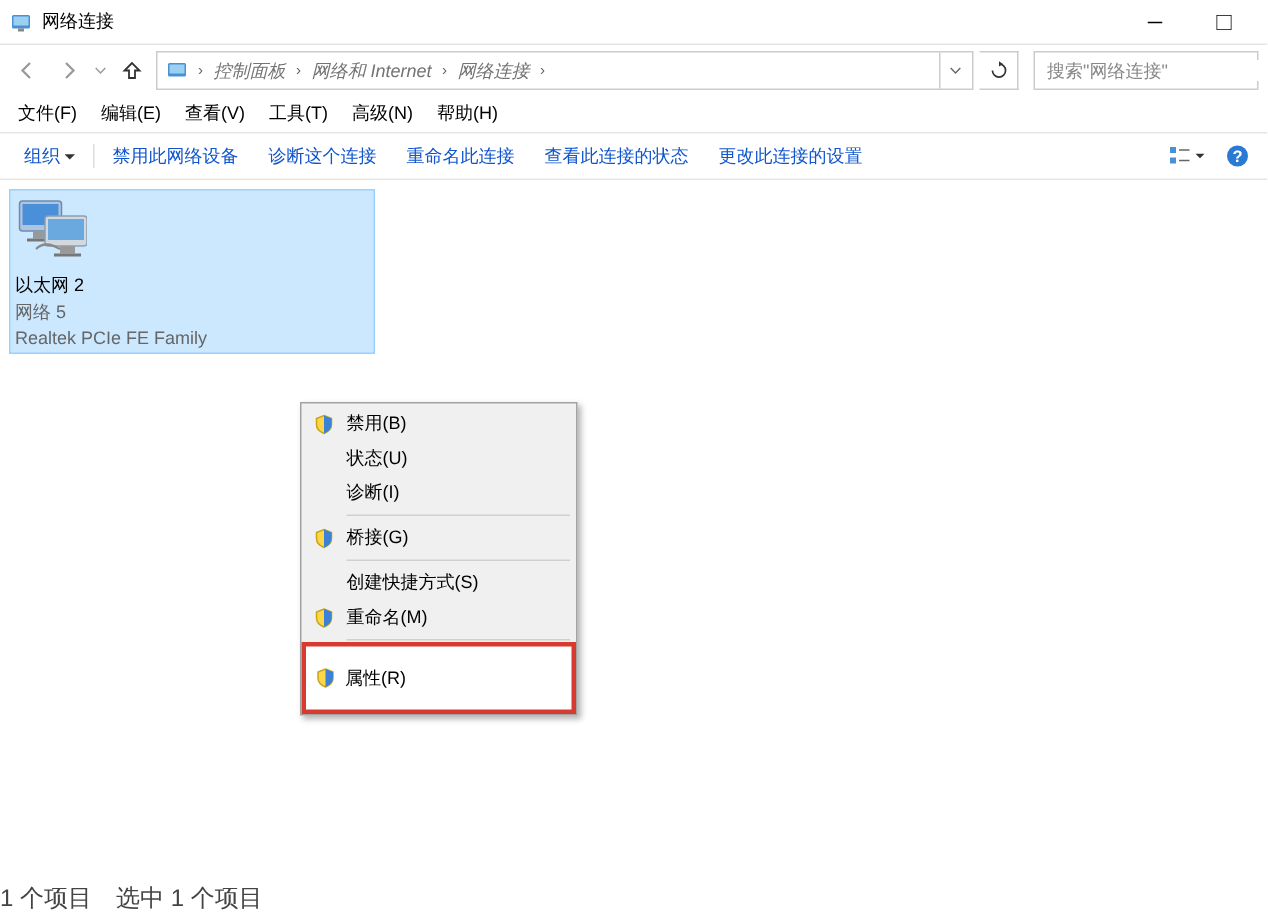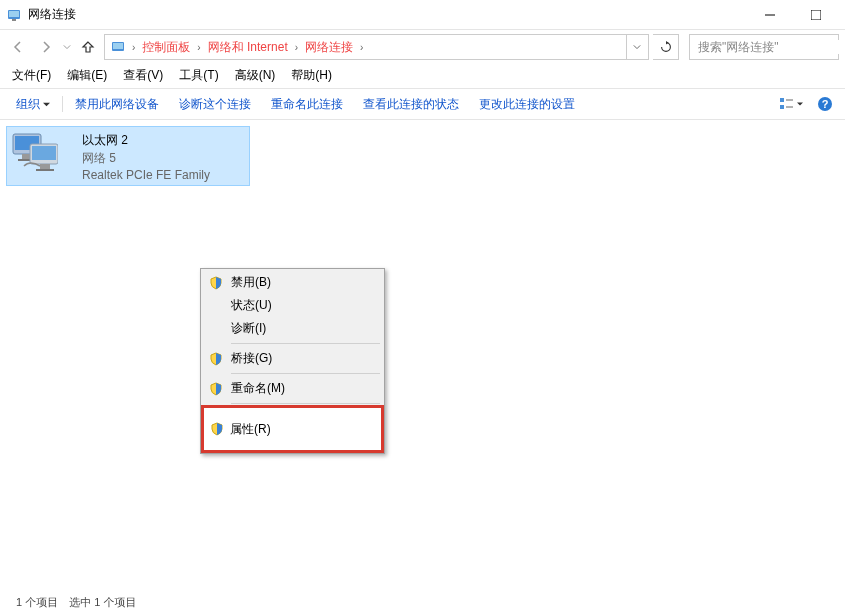--- a/index.html
+++ b/index.html
@@ -13,21 +13,21 @@
     .window-btn { width: 46px; height: 30px; display: flex; align-items: center; justify-content: center; cursor: default; }
     .window-btn svg { width: 10px; height: 10px; }
 
     
     .addressbar { display: flex; align-items: center; height: 34px; padding: 3px 6px; gap: 4px; }
     .nav-btn { width: 24px; height: 24px; display: flex; align-items: center; justify-content: center; color: #999; cursor: default; }
     .nav-sep { width: 10px; height: 16px; display: flex; align-items: center; justify-content: center; color: #999; }
     .up-btn { width: 24px; height: 24px; display: flex; align-items: center; justify-content: center; color: #333; }
     .address-box { flex: 1; height: 26px; border: 1px solid #ccc; display: flex; align-items: center; padding: 0 2px; gap: 1px; max-width: 570px; }
     .address-icon { width: 18px; height: 18px; margin: 0 2px; }
-    .crumb { display: flex; align-items: center; height: 100%; padding: 0 4px; color: #ef4444; cursor: default; }
+    .crumb { display: flex; align-items: center; height: 100%; padding: 0 4px; color: #737373; cursor: default; font-style: italic; }
     .crumb-sep { color: #666; padding: 0 2px; font-size: 10px; }
     .address-dropdown { width: 20px; height: 24px; display: flex; align-items: center; justify-content: center; border-left: 1px solid #ccc; margin-left: auto; }
     .refresh-btn { width: 26px; height: 26px; border: 1px solid #ccc; border-left: none; display: flex; align-items: center; justify-content: center; margin-right: 6px; }
     .search-box { width: 150px; height: 26px; border: 1px solid #ccc; display: flex; align-items: center; padding: 0 4px; }
     .search-box svg { width: 14px; height: 14px; margin-right: 4px; color: #666; }
     .search-input { border: none; outline: none; flex: 1; font-size: 12px; color: #333; }
     .search-input::placeholder { color: #888; }
 
     
     .menubar { display: flex; height: 24px; padding: 0 4px; }
@@ -36,39 +36,39 @@
     
     .toolbar { display: flex; align-items: center; height: 32px; padding: 0 6px; border-top: 1px solid #e5e5e5; border-bottom: 1px solid #e5e5e5; gap: 0; }
     .tool-item { padding: 4px 10px; color: #15c; cursor: default; display: flex; align-items: center; gap: 3px; }
     .tool-item.first { color: #15c; text-align: center; }
     .tool-sep { width: 1px; height: 16px; background: #ddd; margin: 0 2px; }
     .tool-right { margin-left: auto; display: flex; align-items: center; gap: 6px; }
     .tool-icon-btn { width: 28px; height: 24px; display: flex; align-items: center; justify-content: center; }
 
     
     .content { position: relative; padding: 6px; height: 480px; }
-    .net-item { display: flex; align-items: flex-start; width: 244px; padding: 4px; gap: 24px; cursor: default; }
+    .net-item { display: flex; align-items: flex-start; width: 244px; padding: 4px; gap: 8px; cursor: default; flex-direction: column; }
     .net-item.selected { background: #cce8ff; border: 1px solid #99d1ff; padding: 3px; }
     .net-icon { width: 48px; height: 42px; position: relative; flex-shrink: 0; }
     .net-text { display: flex; flex-direction: column; gap: 1px; padding-top: 2px; }
     .net-title { color: #000; }
     .net-sub { color: #666; }
 
     
     .context-menu { position: absolute; left: 200px; top: 148px; width: 185px; background: #f0f0f0; border: 1px solid #a3a3a3; box-shadow: 2px 2px 4px rgba(0,0,0,0.3); padding: 2px; z-index: 10; }
     .ctx-item { display: flex; align-items: center; height: 23px; padding: 0 6px 0 28px; position: relative; cursor: default; }
     .ctx-item.bold { font-weight: normal; }
     .ctx-item.disabled { color: #888; }
     .ctx-item.highlight { background: #fff; border: 3px solid #d73a2f; height: 48px; margin: -2px; padding-left: 26px; }
     .ctx-icon { position: absolute; left: 5px; width: 16px; height: 16px; display: flex; align-items: center; justify-content: center; }
     .ctx-sep { height: 1px; background: #d0d0d0; margin: 3px 2px 3px 28px; }
     .shield { width: 14px; height: 14px; }
 
     
-    .statusbar { position: absolute; bottom: 2px; left: 16px; font-size: 11px; color: #444; }
+    .statusbar { position: absolute; bottom: 2px; left: 0; font-size: 16px; color: #444; }
   </style>
 </head>
 <body>
 
 <div class="titlebar">
   <span class="titlebar-icon">
     <svg viewBox="0 0 16 16">
         <rect x="2" y="3" width="12" height="9" fill="#4a90d9" rx="1"></rect>
         <rect x="3" y="4" width="10" height="6" fill="#9cd0f0"></rect>
         <rect x="6" y="12" width="4" height="2" fill="#888"></rect>
@@ -231,20 +231,23 @@
       <span class="ctx-icon">
           <svg class="shield" viewBox="0 0 14 14">
             <path d="M7 1 L12 3 L12 7 Q12 11 7 13 Q2 11 2 7 L2 3 Z" fill="#ffd54a" stroke="#c9a514"></path>
             <path d="M7 1 L12 3 L12 7 Q12 11 7 13 L7 1 Z" fill="#3b82d6"></path>
           </svg>
         </span>
       <span>桥接(G)</span>
     </div>
     <div class="ctx-sep"></div>
     <div class="ctx-item">
+        <span>创建快捷方式(S)</span>
+      </div>
+    <div class="ctx-item">
       <span class="ctx-icon">
           <svg class="shield" viewBox="0 0 14 14">
             <path d="M7 1 L12 3 L12 7 Q12 11 7 13 Q2 11 2 7 L2 3 Z" fill="#ffd54a" stroke="#c9a514"></path>
             <path d="M7 1 L12 3 L12 7 Q12 11 7 13 L7 1 Z" fill="#3b82d6"></path>
           </svg>
         </span>
       <span>重命名(M)</span>
     </div>
     <div class="ctx-sep"></div>
     <div class="ctx-item highlight">

